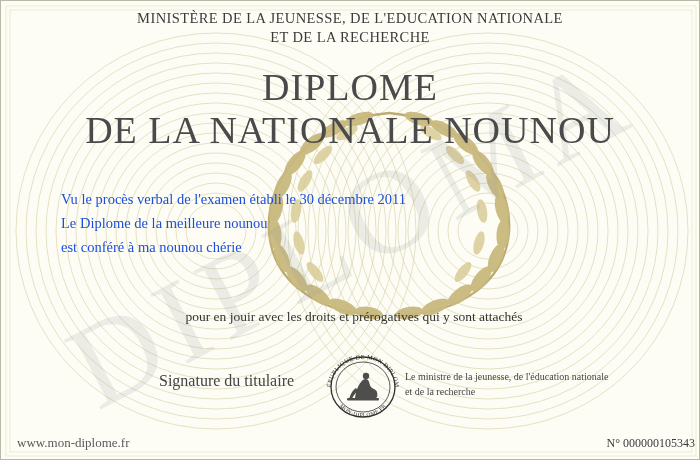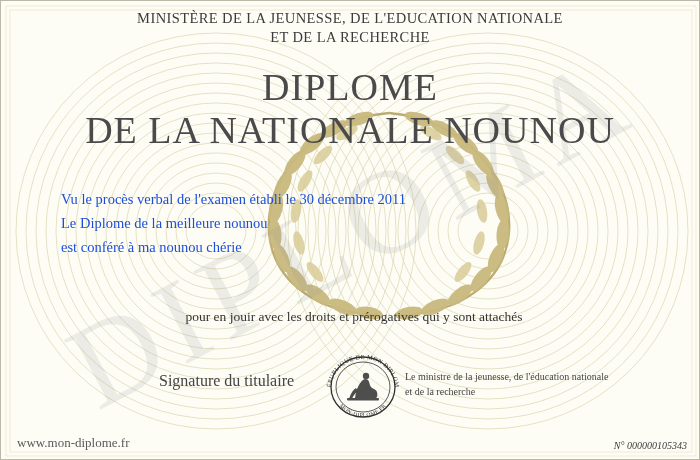--- a/index.html
+++ b/index.html
@@ -150,25 +150,24 @@
 
   .footer-left {
     position: absolute;
     left: 16px;
     bottom: 8px;
     font-size: 13px;
     color: #5a5a5a;
   }
   .footer-right {
     position: absolute;
-    right: 12px;
+    right: 4px;
     bottom: 8px;
-    font-size: 10px;
+    font-size: 12px;
     color: #3a3a3a;
-    font-style: italic;
   }
 </style>
 </head>
 <body>
 
 <div id="diploma">
 
   <div class="bg-layer">
     <svg width="700" height="460" viewBox="0 0 700 460">
       <defs>

